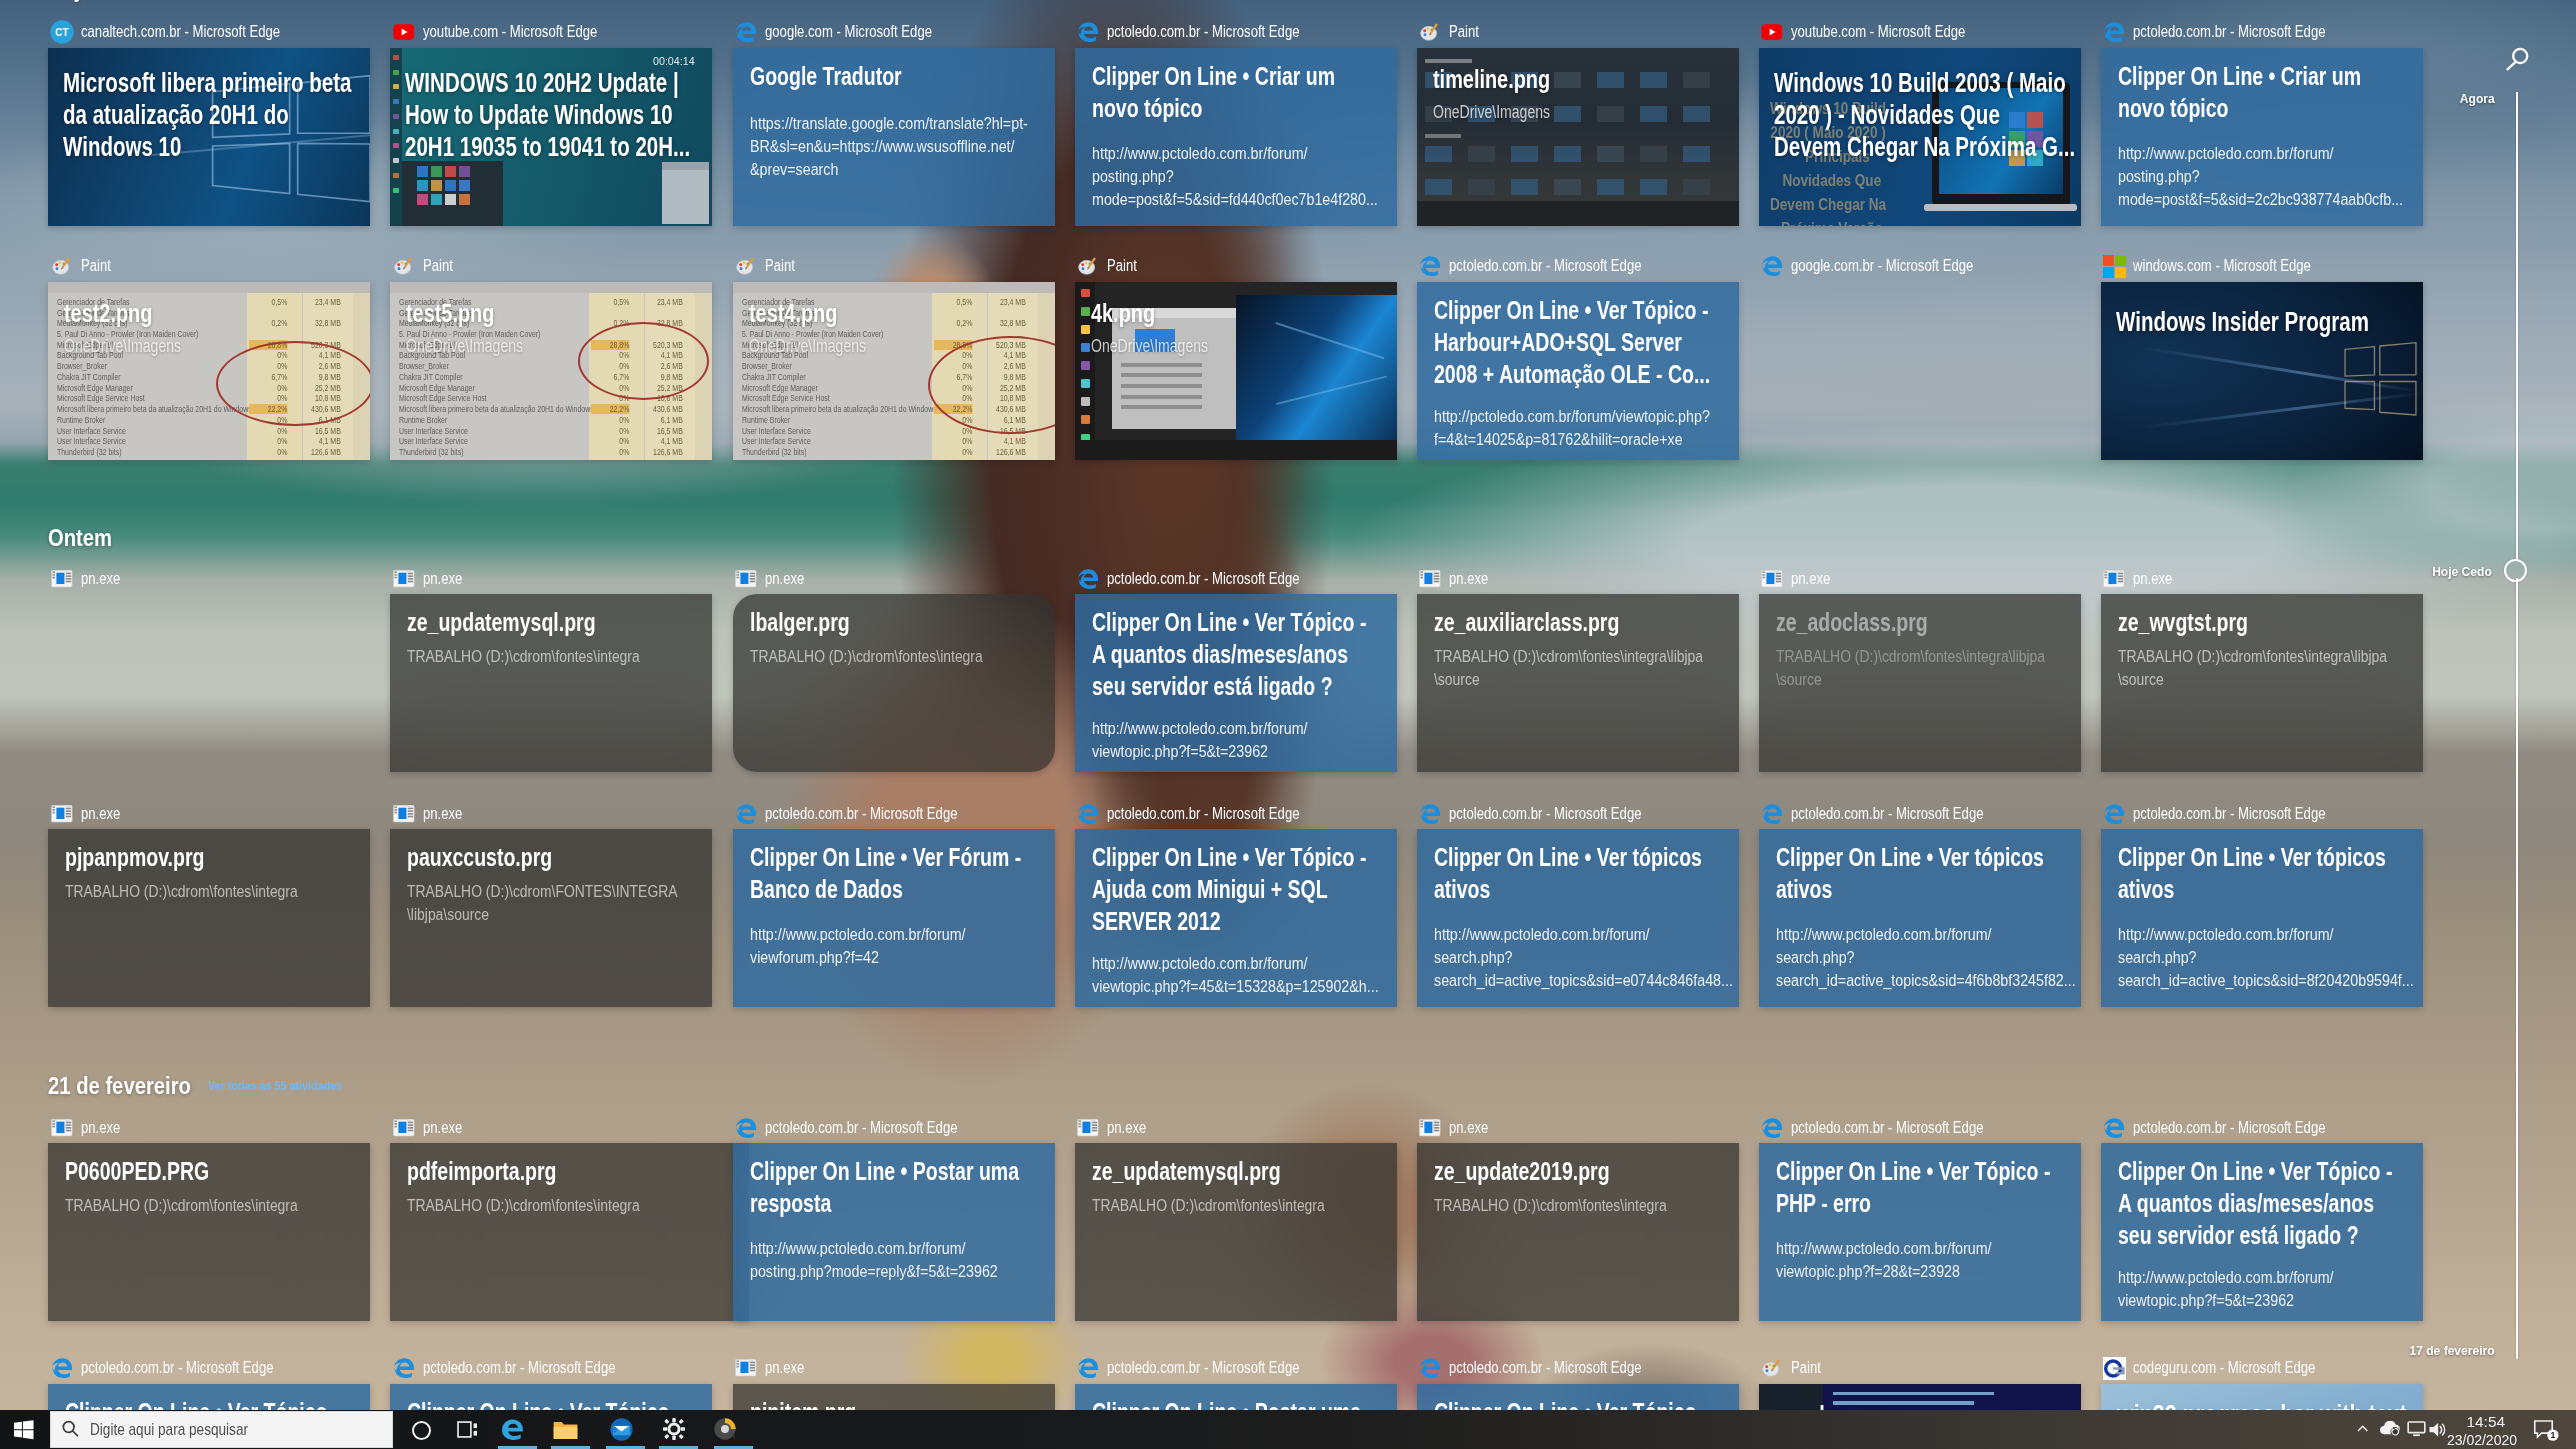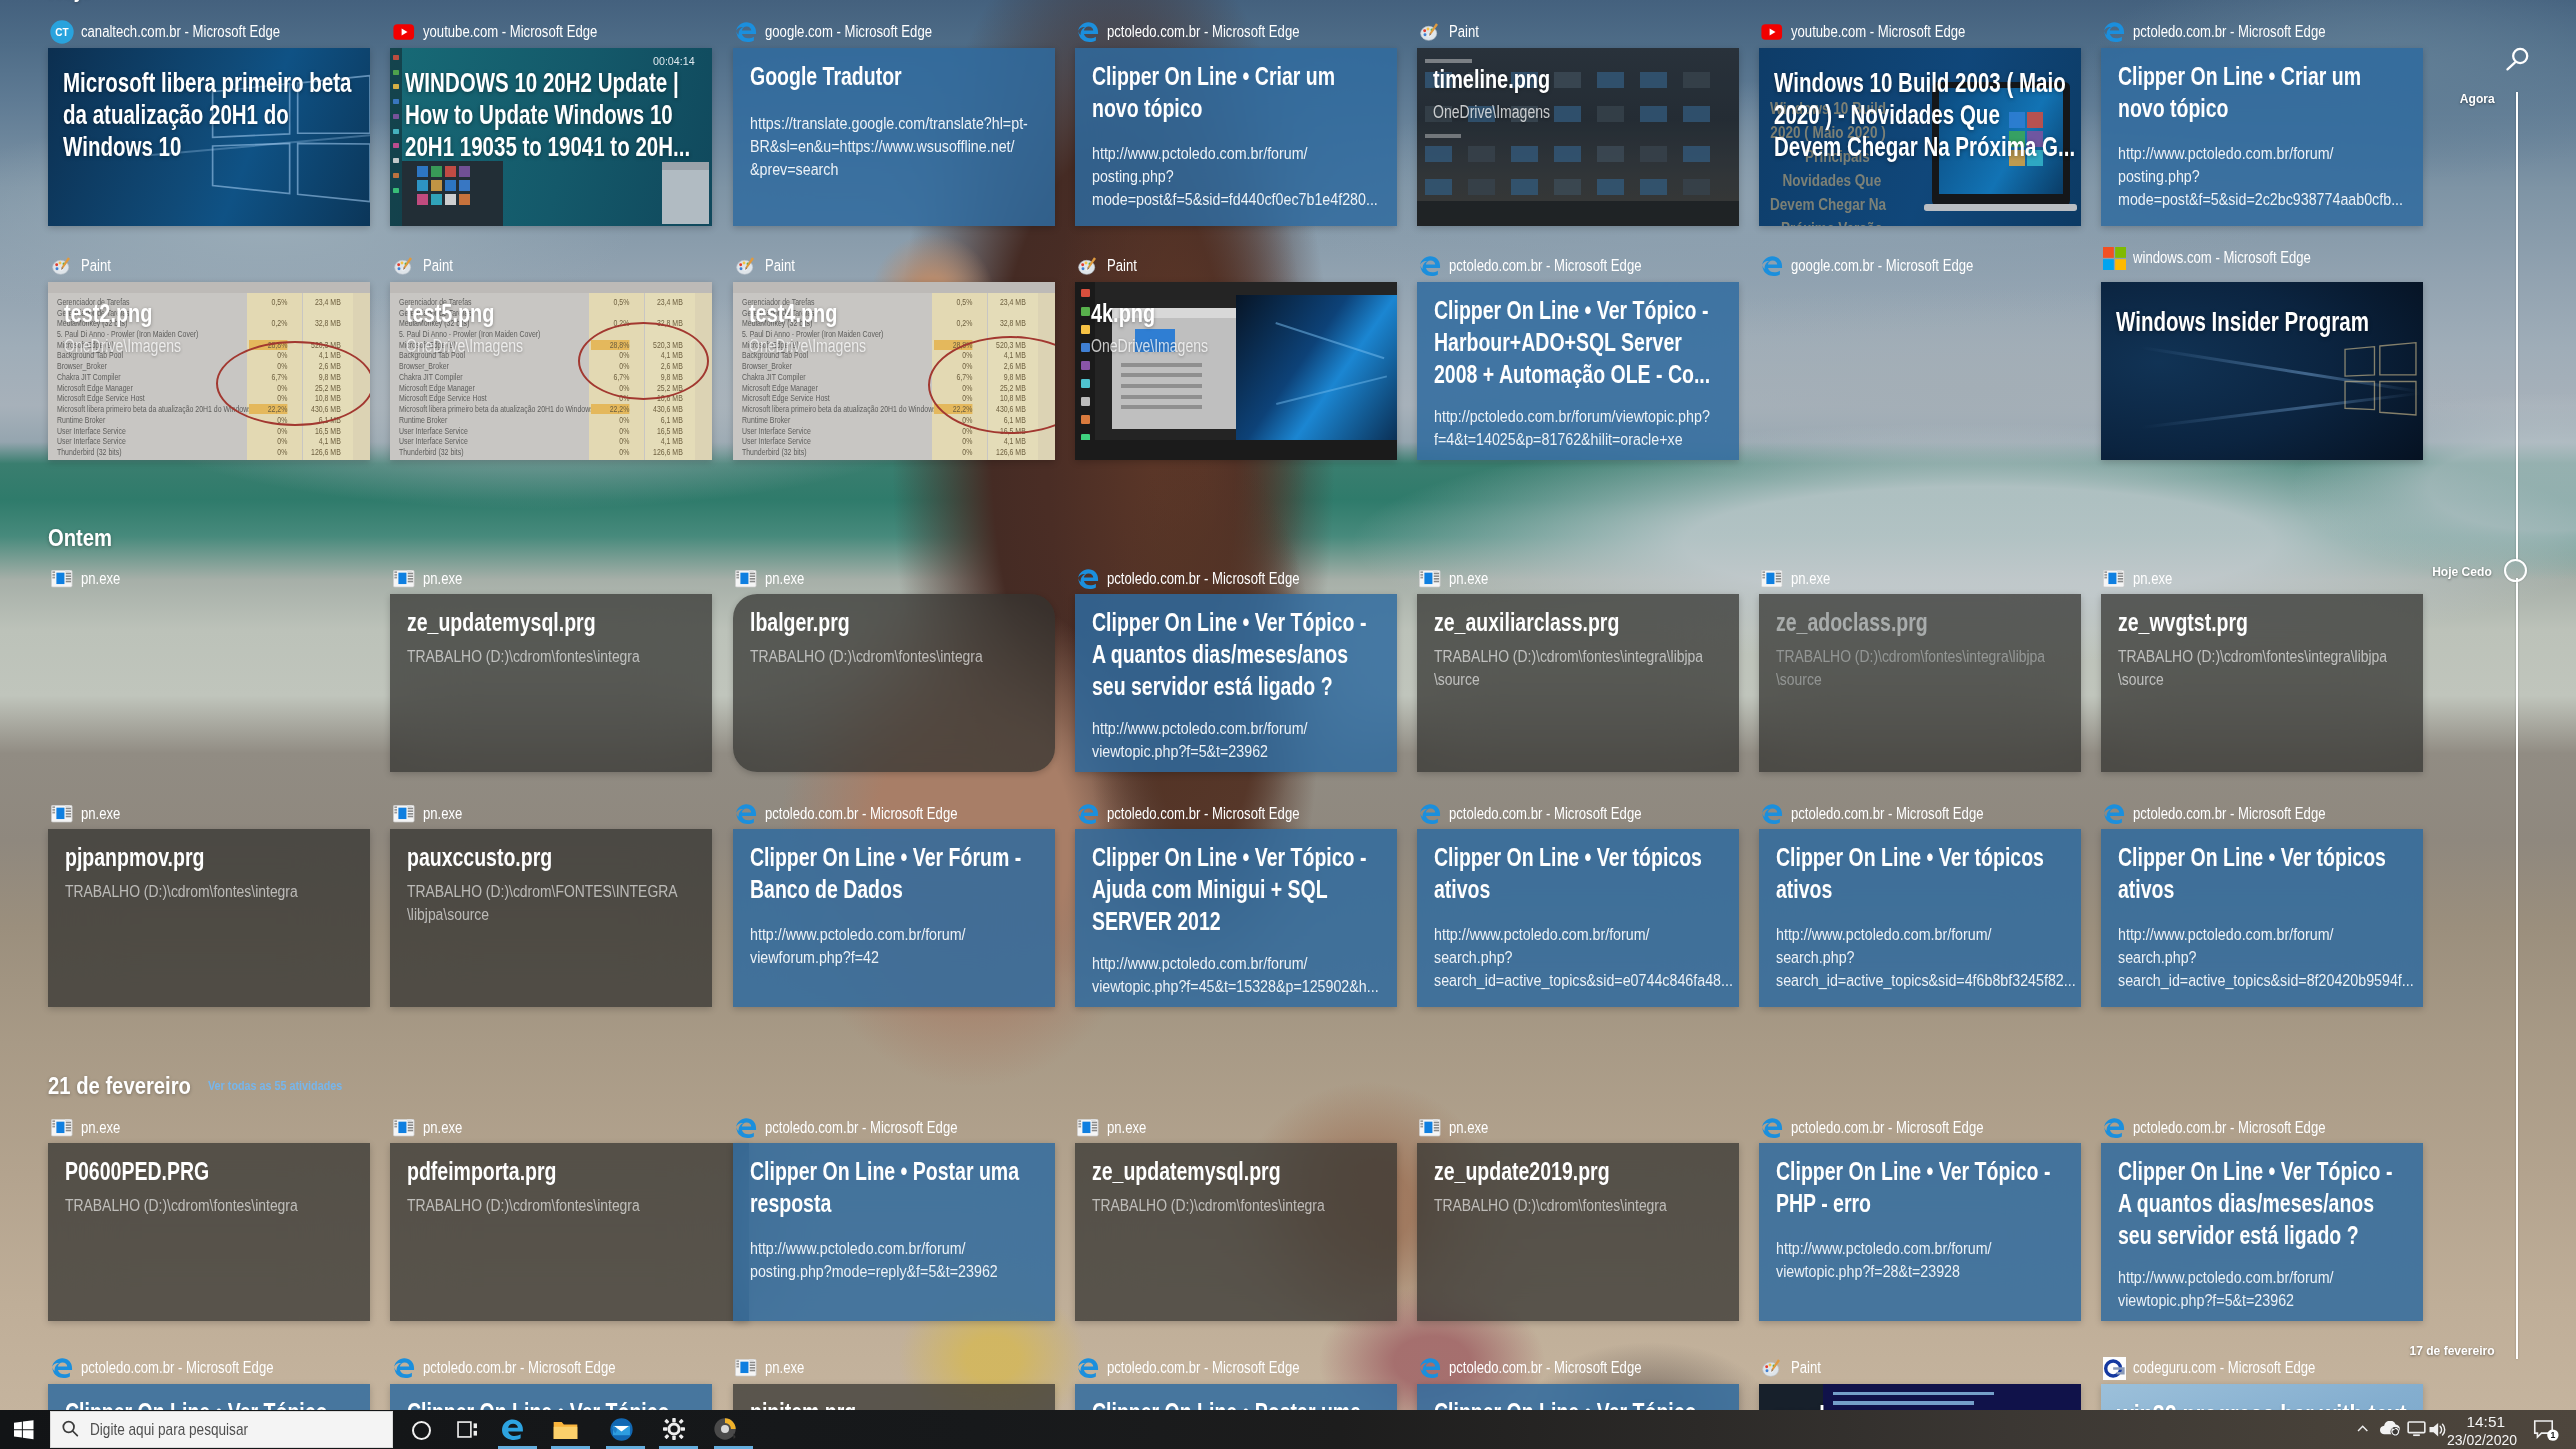--- a/index.html
+++ b/index.html
@@ -515,21 +515,21 @@
 f=4&amp;t=14025&amp;p=81762&amp;hilit=oracle+xe</div>
     </div>
 <div class="hdr" style="left:1760px;top:254px;">
       <div class="hico">
         <svg width="24" height="24" viewBox="0 0 32 32">
           <path fill="#1b8fdd" fill-rule="evenodd" d="M2.8 14.2 C4.2 7.8 9.7 3.0 16.3 3.0 C23.8 3.0 29.4 8.5 29.4 15.9 L29.4 18.6 L10.6 18.6 C11.5 22.4 14.9 24.3 18.9 24.3 C21.7 24.3 24.3 23.6 26.5 22.2 L26.5 27.2 C24.2 28.6 21.2 29.3 18.0 29.3 C11.4 29.3 5.7 25.8 4.1 20.0 C3.5 18.1 3.0 16.2 2.8 14.2 Z M10.5 13.9 L23.0 13.9 C23.0 10.9 20.4 8.5 16.8 8.5 C13.3 8.5 10.9 10.9 10.5 13.9 Z M2.8 14.2 C4.6 10.6 8.2 8.7 12.3 9.3 C8.9 10.8 6.5 13.7 6.1 17.5 C6.0 18.4 6.1 19.2 6.2 20.0 C4.4 18.4 3.2 16.4 2.8 14.2 Z"></path>
         </svg>
       </div>
       <div class="htxt">google.com.br - Microsoft Edge</div>
     </div>
-<div class="hdr" style="left:2102px;top:246px;">
+<div class="hdr" style="left:2102px;top:254px;">
       <div class="hico">
         <svg width="23" height="23" viewBox="0 0 34 34">
           <rect x="0" y="0" width="16" height="16" fill="#f25022"></rect>
           <rect x="18" y="0" width="16" height="16" fill="#7fba00"></rect>
           <rect x="0" y="18" width="16" height="16" fill="#00a4ef"></rect>
           <rect x="18" y="18" width="16" height="16" fill="#ffb900"></rect>
         </svg>
       </div>
       <div class="htxt">windows.com - Microsoft Edge</div>
     </div>
@@ -1125,20 +1125,20 @@
  <path d="M19 10 l0.6 4 l3.4 -2" fill="none" stroke="#f2f2f2" stroke-width="1.6"></path>
 </svg>
 <svg class="abs" style="left:2407px;top:1421px;" width="19" height="16" viewBox="0 0 28 24">
  <rect x="1.5" y="1.5" width="25" height="16" rx="1.5" fill="none" stroke="#eee" stroke-width="2.4"></rect>
  <rect x="9" y="20" width="10" height="2.6" fill="#eee"></rect>
 </svg>
 <svg class="abs" style="left:2428px;top:1421px;" width="19" height="17.4" viewBox="0 0 28 26">
  <path fill="#eee" d="M2 9 L8 9 L15 3 L15 23 L8 17 L2 17 Z"></path>
  <path d="M18 8 a7 7 0 0 1 0 10 M21.5 5 a11.5 11.5 0 0 1 0 16" fill="none" stroke="#eee" stroke-width="2.2" stroke-linecap="round"></path>
 </svg>
-<div class="abs" style="left:2442px;top:1413px;width:63px;text-align:right;font-size:15.4px;color:#f5f5f5;">14:51</div>
+<div class="abs" style="left:2442px;top:1413px;width:63px;text-align:right;font-size:15.4px;color:#f5f5f5;">14:54</div>
 <div class="abs" style="left:2422px;top:1432px;width:95px;text-align:right;font-size:14px;color:#f5f5f5;">23/02/2020</div>
 <svg class="abs" style="left:2532px;top:1417px;" width="27" height="25.5" viewBox="0 0 40 38">
  <path d="M4 6 h26 v18 h-16 l-6 6 v-6 h-4 Z" fill="none" stroke="#f0f0f0" stroke-width="2.4"></path>
  <circle cx="31" cy="27" r="8.5" fill="#fff"></circle>
  <text x="31" y="32" text-anchor="middle" font-family="Liberation Sans" font-size="13" font-weight="bold" fill="#1b1b1b">1</text>
 </svg>
 </div>
 
 </body></html>

